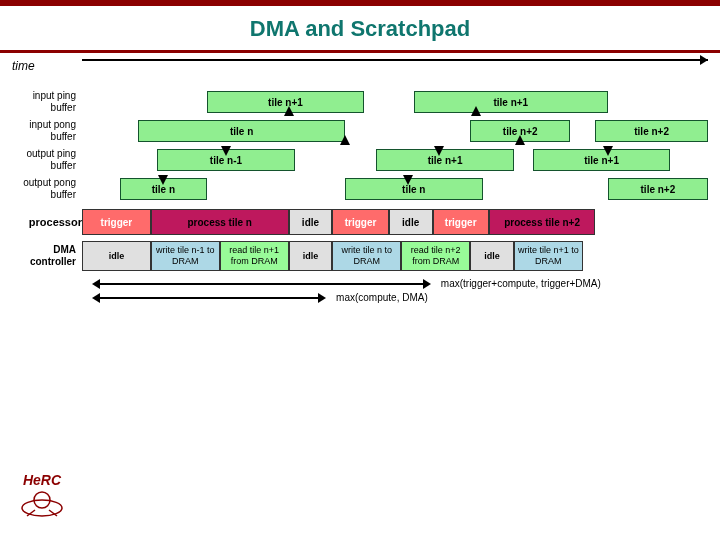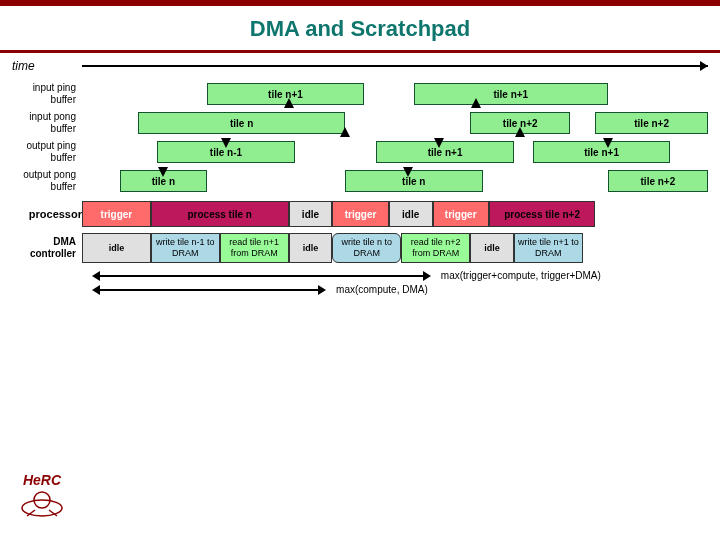--- a/index.html
+++ b/index.html
@@ -35,22 +35,22 @@
       background: #8B0000;
       width: 100%;
       margin-bottom: 6px;
     }
     .content {
       padding: 0 12px;
     }
     
     .time-row {
       display: flex;
-      align-items: center;
-      margin-bottom: 8px;
+      align-items: flex-start;
+      margin-bottom: 16px;
     }
     .time-label {
       font-size: 12px;
       font-style: italic;
       width: 70px;
     }
     .time-arrow {
       flex: 1;
       height: 2px;
       background: #000;
@@ -293,21 +293,21 @@
         </div>
     </div>
 
     <div id="dma-row" class="dma-row">
       <div class="dma-label">DMA<br>controller</div>
       <div class="dma-timeline" id="dma-timeline">
           <div class="dma-block dma-idle" style="width: 11%;">idle</div>
           <div class="dma-block dma-write" style="width: 11%;">write tile n-1 to DRAM</div>
           <div class="dma-block dma-read" style="width: 11%;">read tile n+1 from DRAM</div>
           <div class="dma-block dma-idle" style="width: 7%;">idle</div>
-          <div class="dma-block dma-write" style="width: 11%; border-radius: 6px;">write tile n to DRAM</div>
+          <div class="dma-block dma-write" style="width: 11%;">write tile n to DRAM</div>
           <div class="dma-block dma-read" style="width: 11%;">read tile n+2 from DRAM</div>
           <div class="dma-block dma-idle" style="width: 7%;">idle</div>
           <div class="dma-block dma-write" style="width: 11%;">write tile n+1 to DRAM</div>
         </div>
     </div>
 
     <div class="annotations" id="annotations-area">
     <div class="annotation-row">
           <div style="display: flex; align-items: center; width: 55%; position: relative;">
             <div style="width: 0px; height: 0px; border-right: 8px solid rgb(0, 0, 0); border-top: 5px solid transparent; border-bottom: 5px solid transparent; flex-shrink: 0;"></div>

